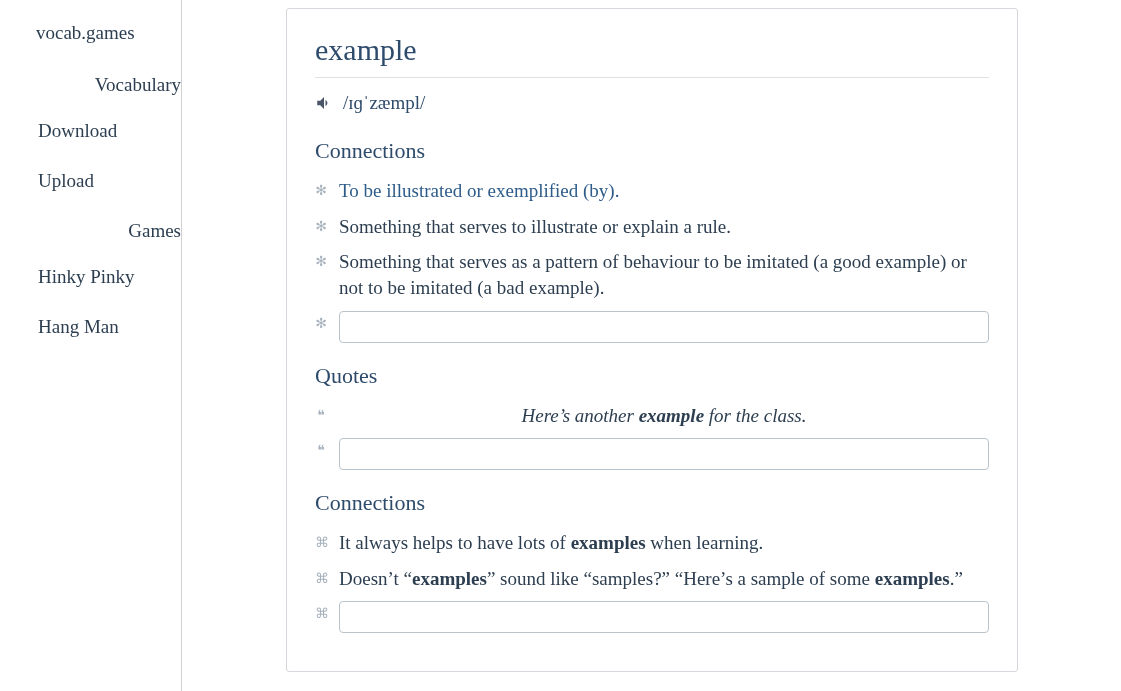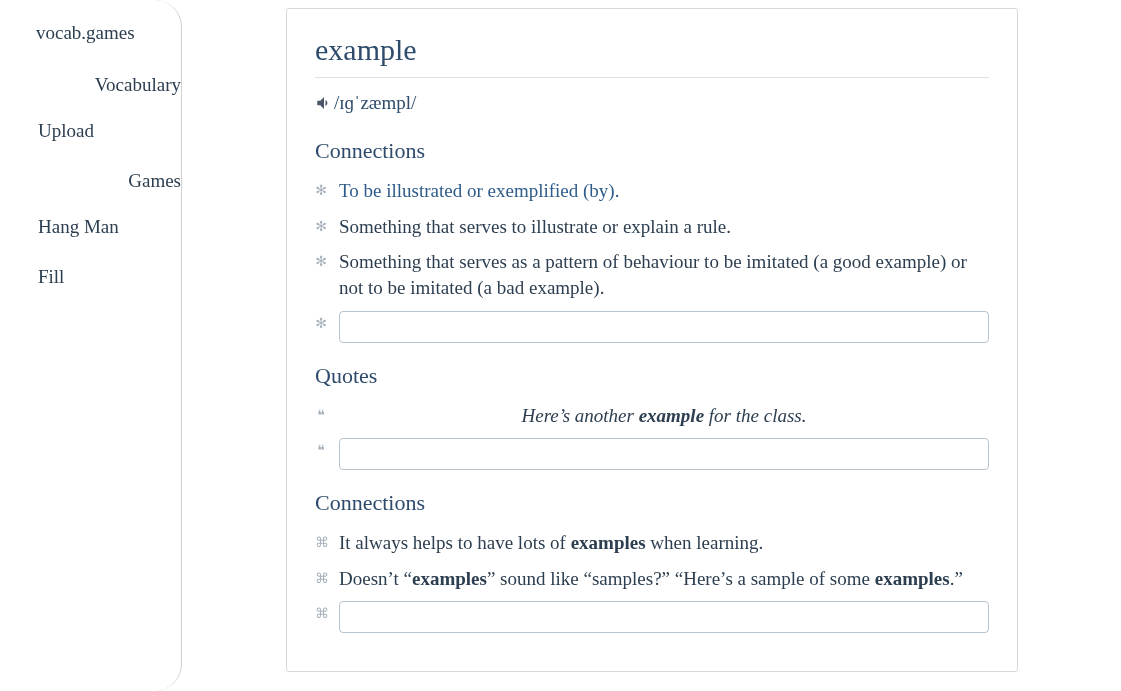--- a/index.html
+++ b/index.html
@@ -13,21 +13,20 @@
       color: #2c3e50;
       background: #fff;
       display: flex;
       min-height: 100vh;
     }
     .sidebar {
       width: 182px;
       border-right: 1px solid #d0d0d0;
       padding-top: 22px;
       flex-shrink: 0;
-      border-radius: 27px;
     }
     .sidebar-brand {
       padding-left: 36px;
       margin-bottom: 30px;
       color: #2c3e50;
       font-size: 19px;
     }
     .sidebar-heading {
       padding-left: 14px;
       margin-bottom: 24px;
@@ -57,21 +56,21 @@
       color: #2e4b6b;
       font-size: 30px;
       font-weight: normal;
       padding-bottom: 10px;
       border-bottom: 1px solid #e0e0e0;
       margin-bottom: 14px;
     }
     .pronunciation-row {
       display: flex;
       align-items: center;
-      gap: 1px;
+      gap: 10px;
       margin-bottom: 24px;
     }
     .audio-icon {
       width: 18px;
       height: 18px;
       display: inline-flex;
       align-items: center;
       justify-content: center;
     }
     .pronunciation-text {
@@ -126,25 +125,26 @@
       height: 32px;
     }
   </style>
 </head>
 <body>
 
 <nav class="sidebar">
   <div class="sidebar-brand">vocab.games</div>
 
   <div class="sidebar-heading">Vocabulary</div>
+  <div class="sidebar-item">Download</div>
   <div class="sidebar-item">Upload</div>
 
   <div class="sidebar-heading">Games</div>
+  <div class="sidebar-item">Hinky Pinky</div>
   <div class="sidebar-item">Hang Man</div>
-  <div class="sidebar-item">Fill</div>
 </nav>
 
 <main class="main">
   <div class="card">
     <h1 class="word-title">example</h1>
 
     <div class="pronunciation-row">
       <span class="audio-icon">
         <svg viewBox="0 0 24 24" width="18" height="18" fill="#4a5568">
           <path d="M3 9v6h4l5 5V4L7 9H3zm13.5 3c0-1.77-1.02-3.29-2.5-4.03v8.05c1.48-.73 2.5-2.25 2.5-4.02z"></path>

